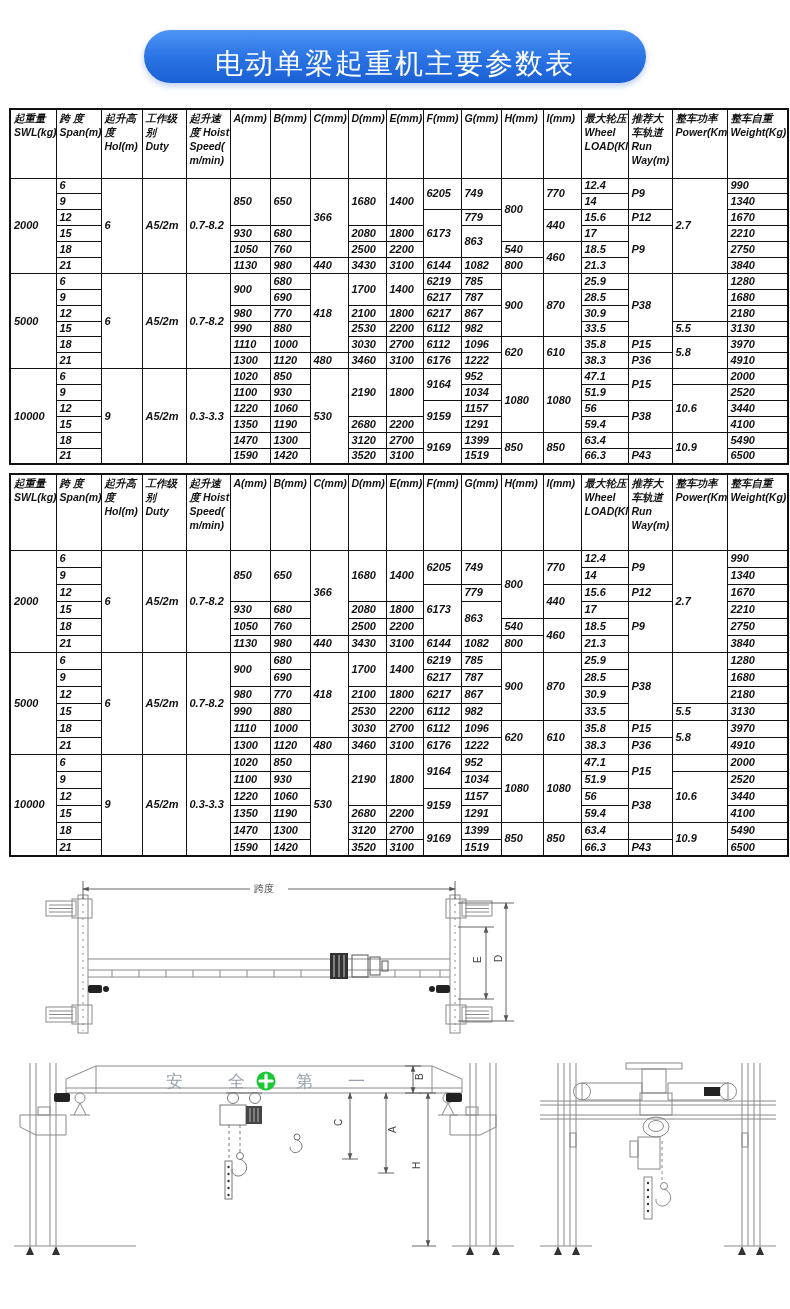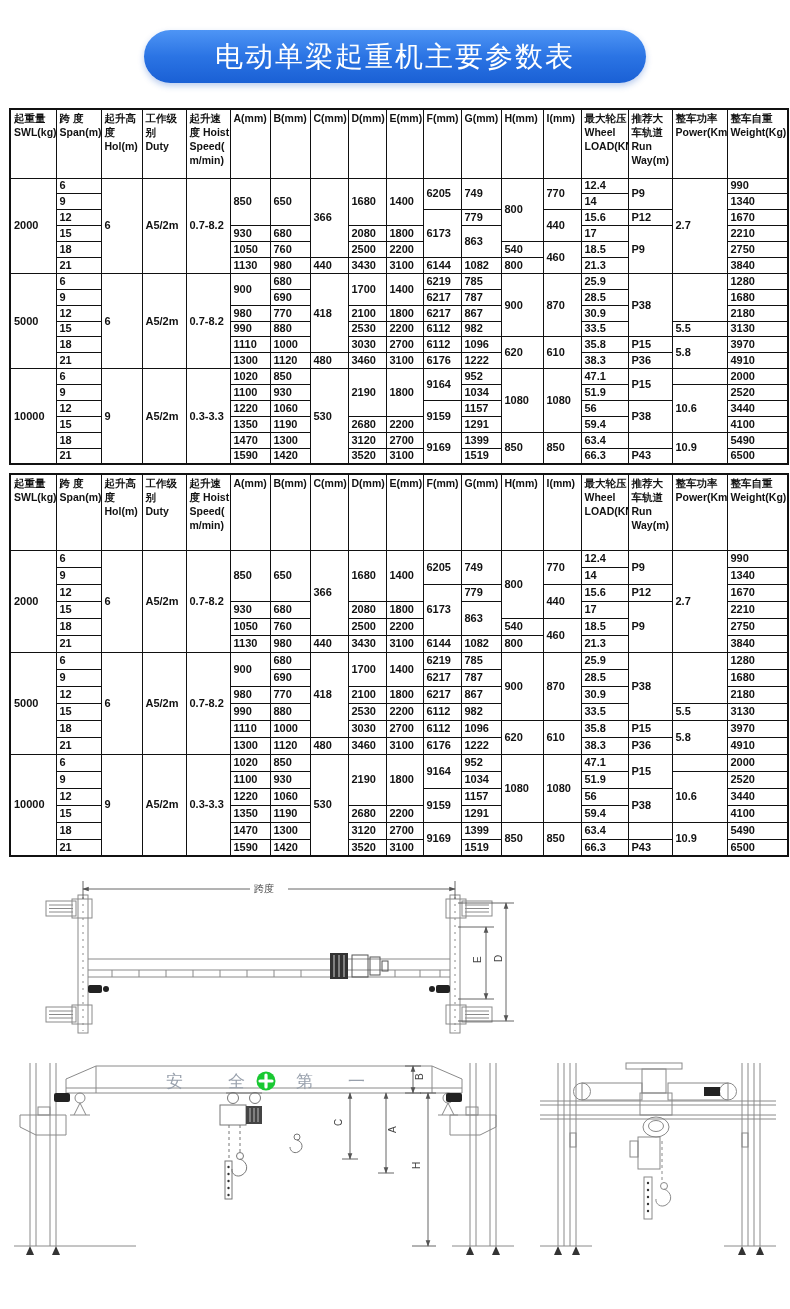--- a/index.html
+++ b/index.html
@@ -4,25 +4,25 @@
 <style>
   * { box-sizing: border-box; }
   html,body { margin:0; padding:0; }
   body {
     width:790px; height:1309px; background:#ffffff; overflow:hidden;
     font-family:"Liberation Sans","DejaVu Sans",sans-serif;
   }
   .banner {
     width:502px; height:53px; margin:30px 0 0 144px;
     background:linear-gradient(180deg,#4e95f5 0%,#2b74e4 50%,#1a60d5 100%);
-    border-radius:27px; display:flex; align-items:center; justify-content:center;
+    border-radius:27px; display:flex; align-items:flex-end; justify-content:center;
     color:#ffffff; font-size:28px; letter-spacing:2px;
     box-shadow:0 3px 6px rgba(30,90,200,.30);
   }
-  .tables { margin:25px 8px 0 9px; }
+  .tables { margin:25px 8px 0 9px;font-style:italic; }
   table.ptable {
     border-collapse:collapse; table-layout:fixed; width:775px;
     border:2px solid #111; margin-bottom:8px;
   }
   .ptable th, .ptable td {
     border:1px solid #111; color:#111; font-weight:bold;
     white-space:nowrap; overflow:hidden; padding:0 0 0 3px;
   }
   .ptable th { font-size:10.5px; text-align:left; vertical-align:top; line-height:1.32; padding-top:2px; height:69px; font-weight:bold; }
   .ptable td { font-size:11px; height:15.9px; line-height:1; vertical-align:middle; }

